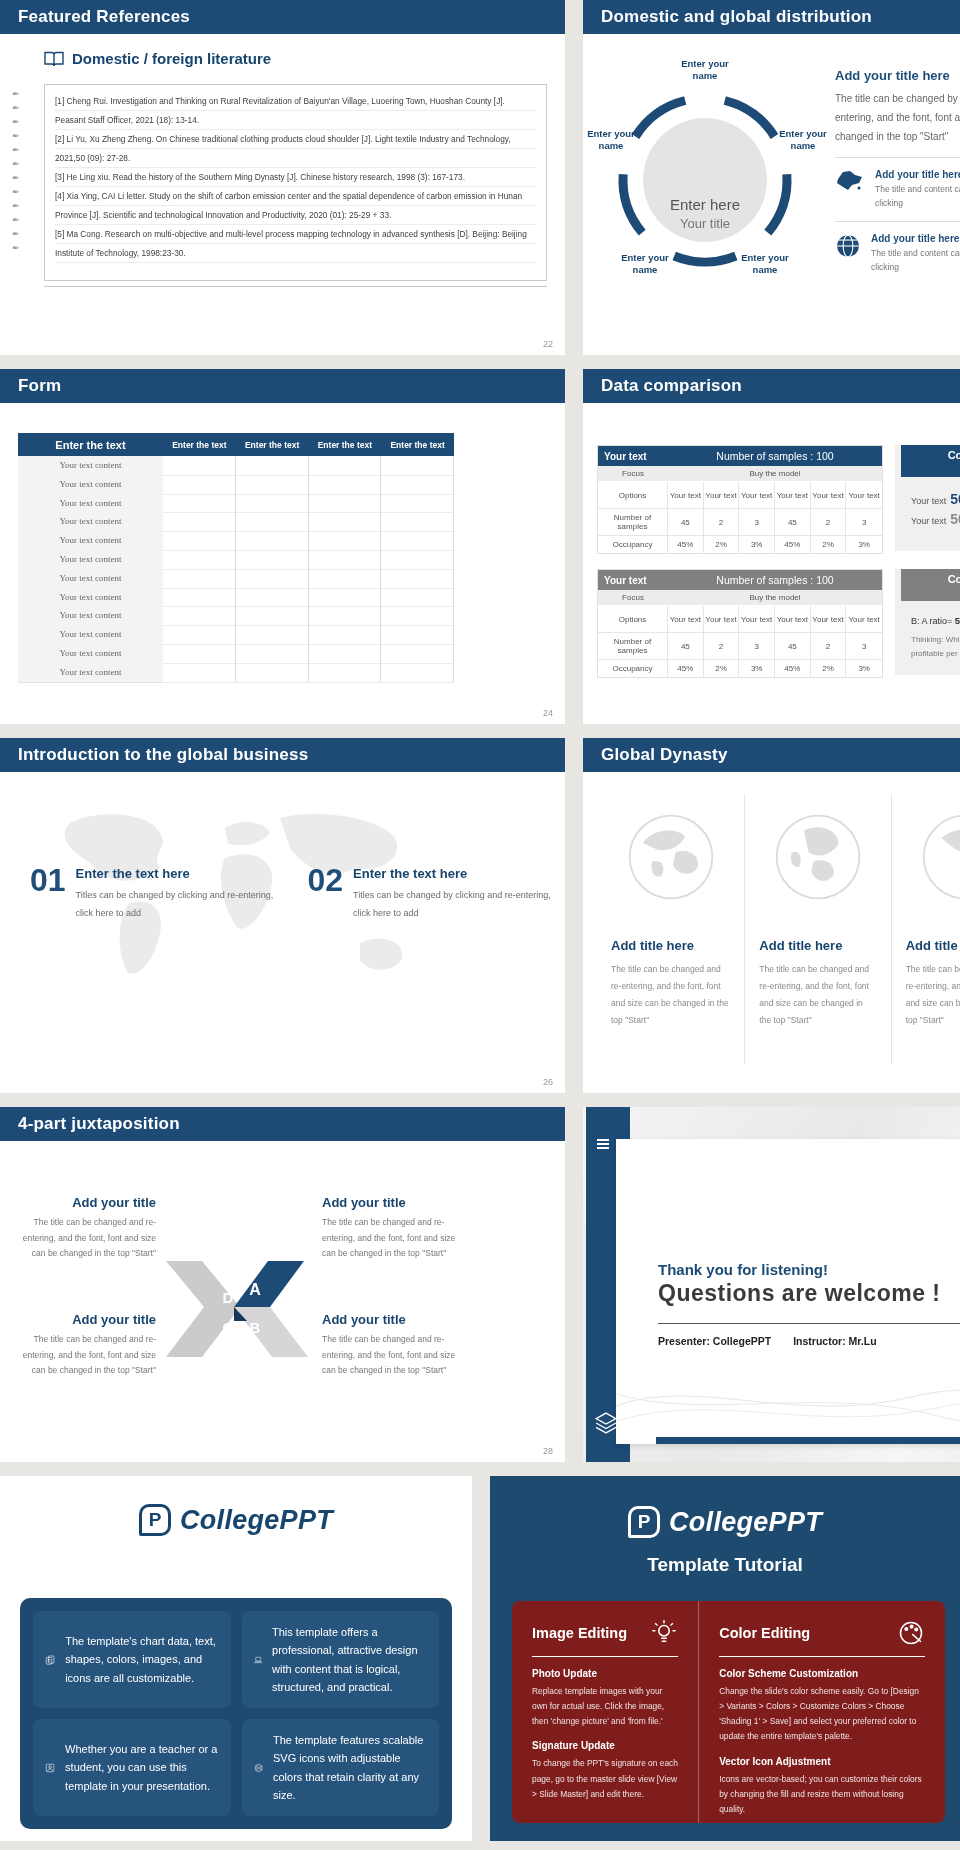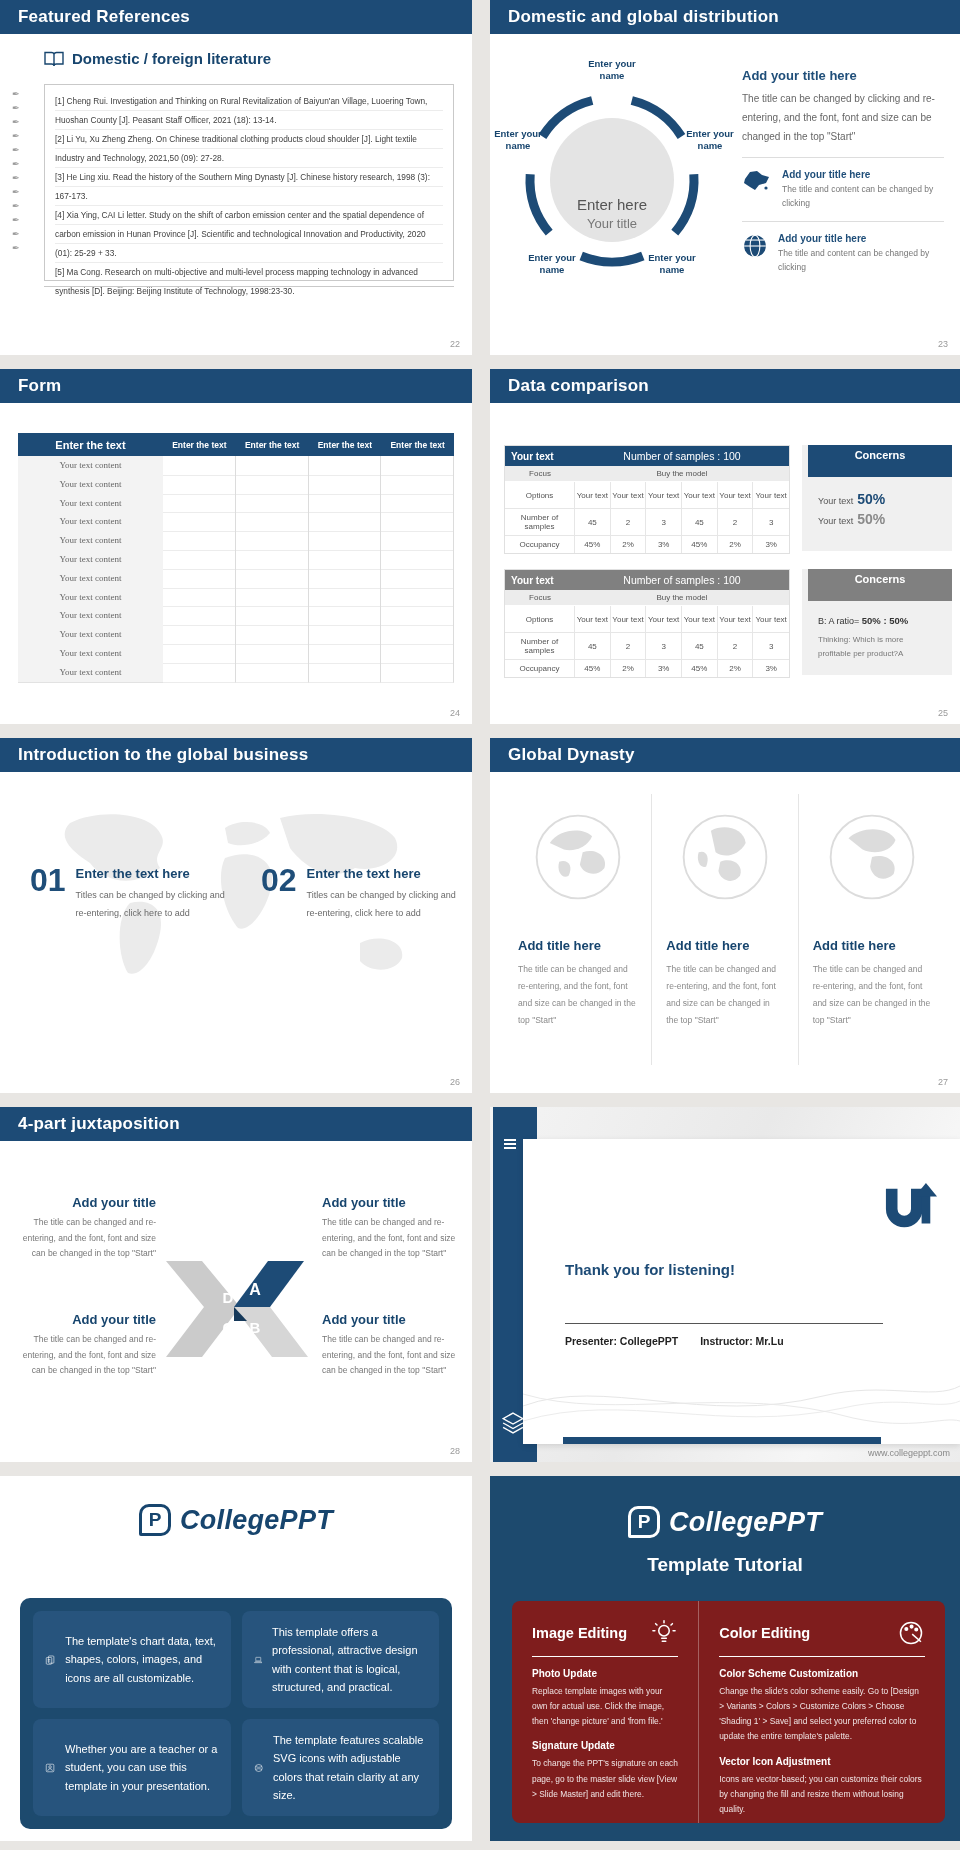--- a/index.html
+++ b/index.html
@@ -1,18 +1,18 @@
 <!DOCTYPE html>
 <html><head>
 <meta charset="utf-8">
 <style>
   html,body{margin:0;padding:0;}
   body{width:960px;height:1850px;background:#e8e6e3;font-family:"Liberation Sans",sans-serif;position:relative;}
   .row{display:flex;gap:18px;margin-bottom:14px;}
-  .slide{position:relative;width:472px;height:355px;background:#fff;overflow:hidden;flex:0 0 auto;}
+  .slide{position:relative;width:565px;height:355px;background:#fff;overflow:hidden;flex:0 0 auto;}
   .slide.r{width:470px;}
   .bar{height:34px;background:#1d4b76;color:#fff;font-weight:bold;font-size:17px;line-height:34px;padding-left:18px;letter-spacing:.2px;}
   .pagenum{position:absolute;right:12px;bottom:6px;font-size:9px;color:#9a9a9a;}
   
   .sec-head{position:absolute;left:44px;top:50px;display:flex;align-items:center;gap:8px;color:#17456e;font-weight:bold;font-size:15px;}
   .pen-col{position:absolute;left:12px;top:90px;display:flex;flex-direction:column;gap:5px;}
   .pen-col span{font-size:9px;color:#999;line-height:1;}
   .refsbox{position:absolute;left:44px;top:84px;right:18px;height:188px;border:1px solid #c9c9c9;padding:7px 10px 0;background-color:#fff;
     background-image:repeating-linear-gradient(to bottom,transparent 0,transparent 18px,#ececec 18px,#ececec 19px);background-origin:content-box;background-clip:content-box;}
   .refsbox p{margin:0;font-size:8.3px;line-height:19px;color:#404040;}
@@ -530,20 +530,21 @@
       <path d="M1,10 L10,15 L19,10" fill="none" stroke="#fff" stroke-width="1.2"></path>
       <path d="M1,14 L10,19 L19,14" fill="none" stroke="#fff" stroke-width="1.2"></path>
     </svg>
     <div class="card">
       <svg class="ulogo" width="58" height="54" viewBox="0 0 60 56">
         <path d="M10,6 V27 a13,13 0 0 0 26,0 V6" fill="none" stroke="#1d4b76" stroke-width="12"></path>
         <rect x="41" y="12" width="9" height="30" fill="#1d4b76"></rect>
         <polygon points="45.5,0 34,14 57,14" fill="#1d4b76"></polygon>
       </svg>
       <div class="ty1">Thank you for listening!</div>
+      <div class="ty2">Questions are welcome !</div>
       <div class="tyline"></div>
       <div class="typres">
         <span>Presenter: CollegePPT</span>
         <span>Instructor: Mr.Lu</span>
       </div>
       <svg class="wire" width="437" height="70" viewBox="0 0 437 70">
         <path d="M0,40 C80,10 180,60 300,30 C360,15 410,35 437,20" fill="none" stroke="#e6e6e6" stroke-width="1"></path>
         <path d="M0,55 C100,25 200,68 320,42 C380,28 415,45 437,35" fill="none" stroke="#ececec" stroke-width="1"></path>
         <path d="M0,28 C90,55 210,18 330,52 C390,65 420,50 437,55" fill="none" stroke="#e9e9e9" stroke-width="1"></path>
       </svg>

